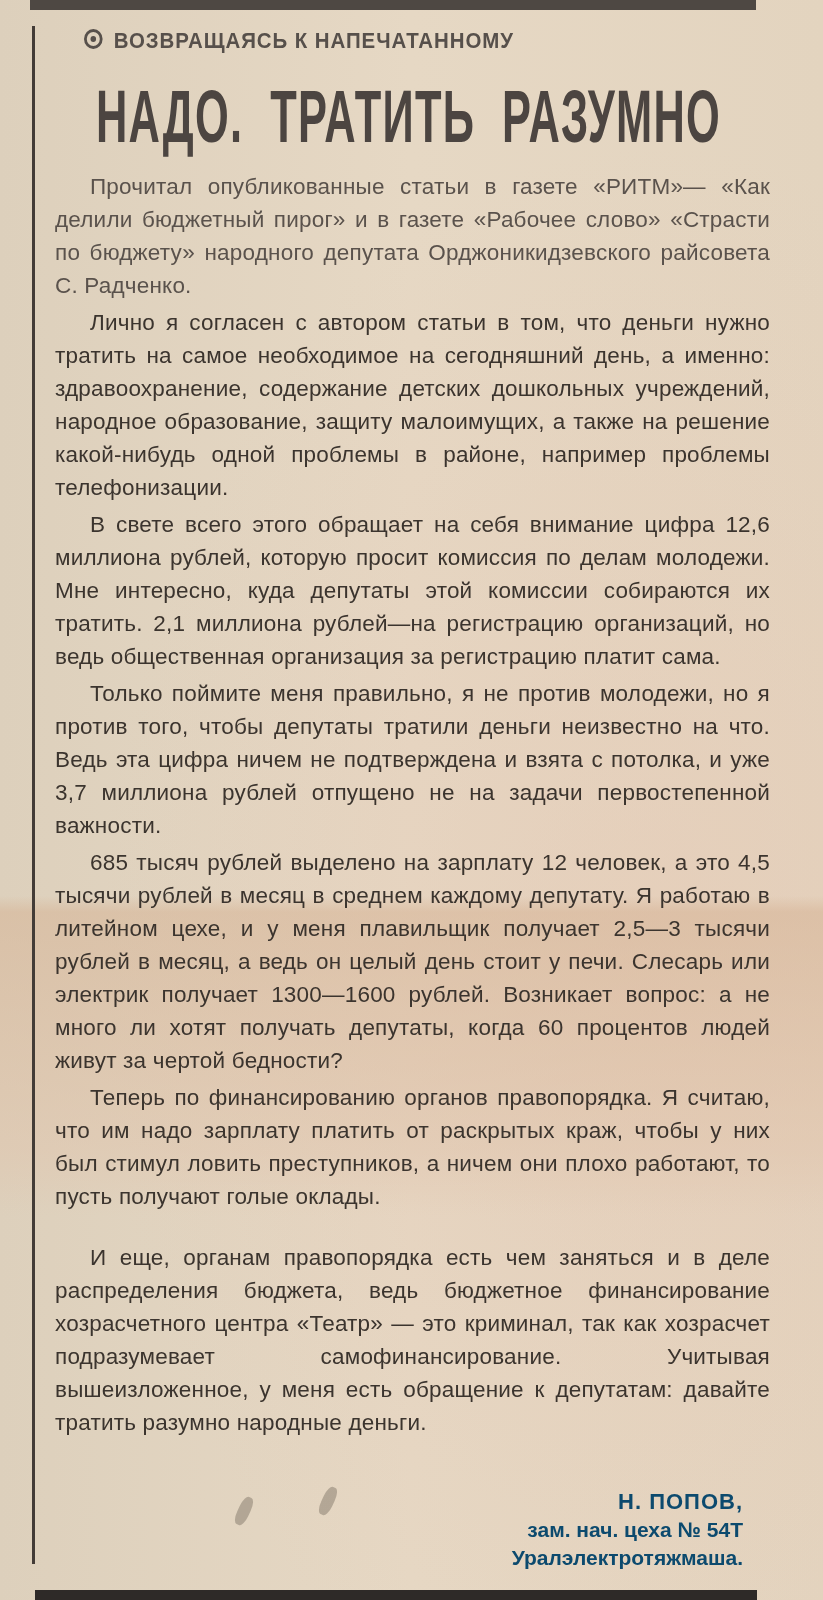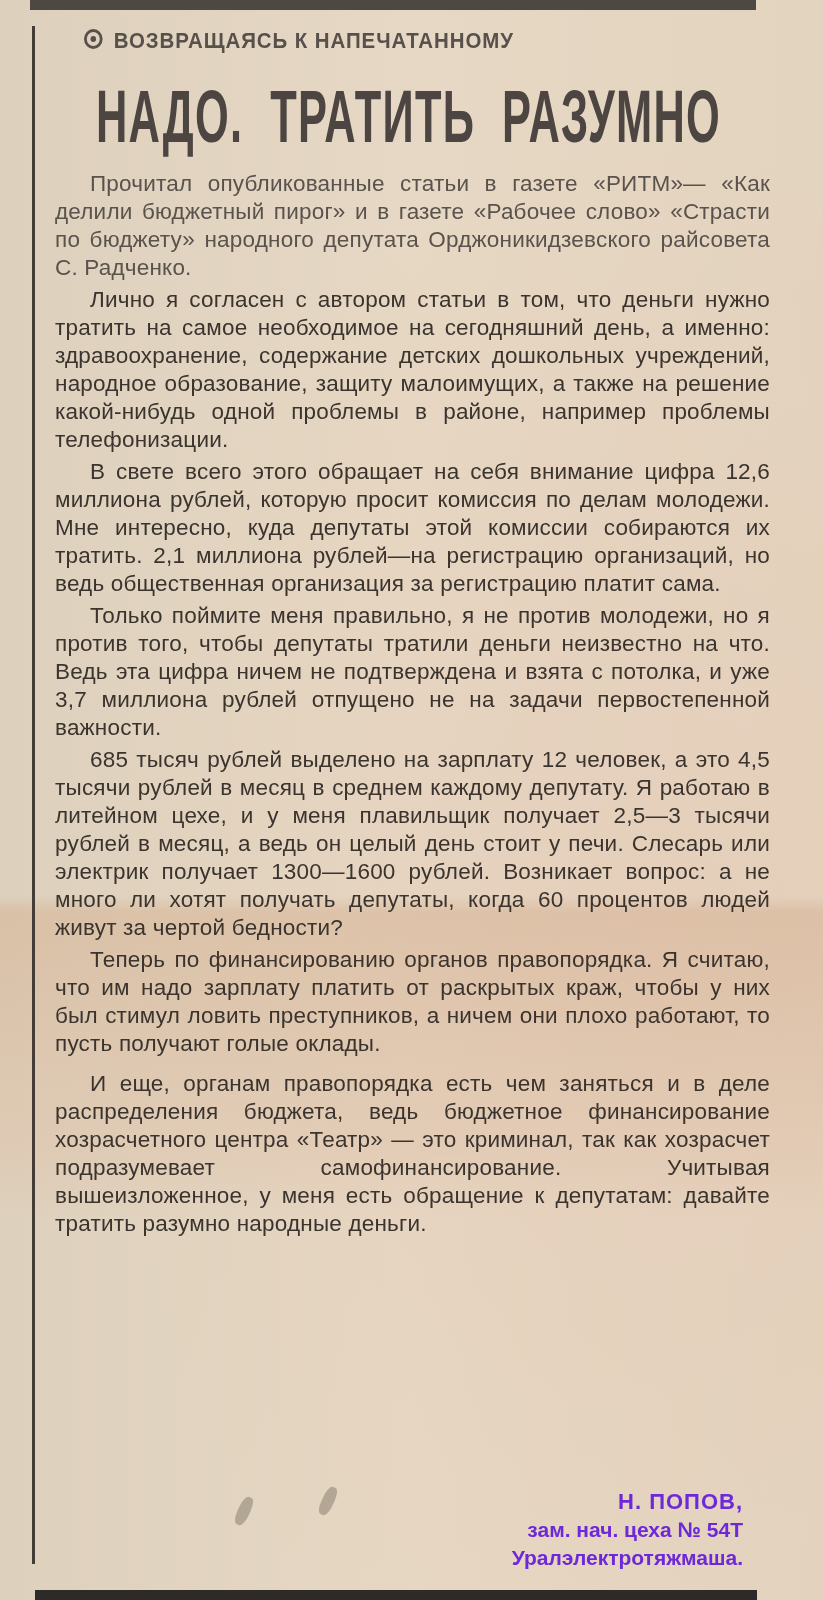--- a/index.html
+++ b/index.html
@@ -98,38 +98,38 @@
     .article {
       position: absolute;
       left: 55px;
       top: 170px;
       width: 715px;
       transform: scaleX(1);
     }
     .para {
       font-family: "Liberation Sans", sans-serif;
       font-size: 22.5px;
-      line-height: 28px;
+      line-height: 33px;
       color: #3b342e;
       text-align: justify;
       text-indent: 35px;
       margin: 0;
       font-stretch: condensed;
       letter-spacing: 0.2px;
     }
     .para.light { color: #5a524c; }
     .para.gap-small { margin-top: 4px; }
-    .para.gap-large { margin-top: 12px; }
+    .para.gap-large { margin-top: 28px; }
     .signature {
       position: absolute;
       right: 80px;
       top: 1488px;
       text-align: right;
       font-family: "Liberation Sans", sans-serif;
-      color: #6d28d9;
+      color: #0c4a6e;
       line-height: 28px;
     }
     .signature .name {
       font-weight: bold;
       font-size: 22px;
       letter-spacing: 1px;
     }
     .signature .role, .signature .org {
       font-size: 21px;
       font-weight: bold;

